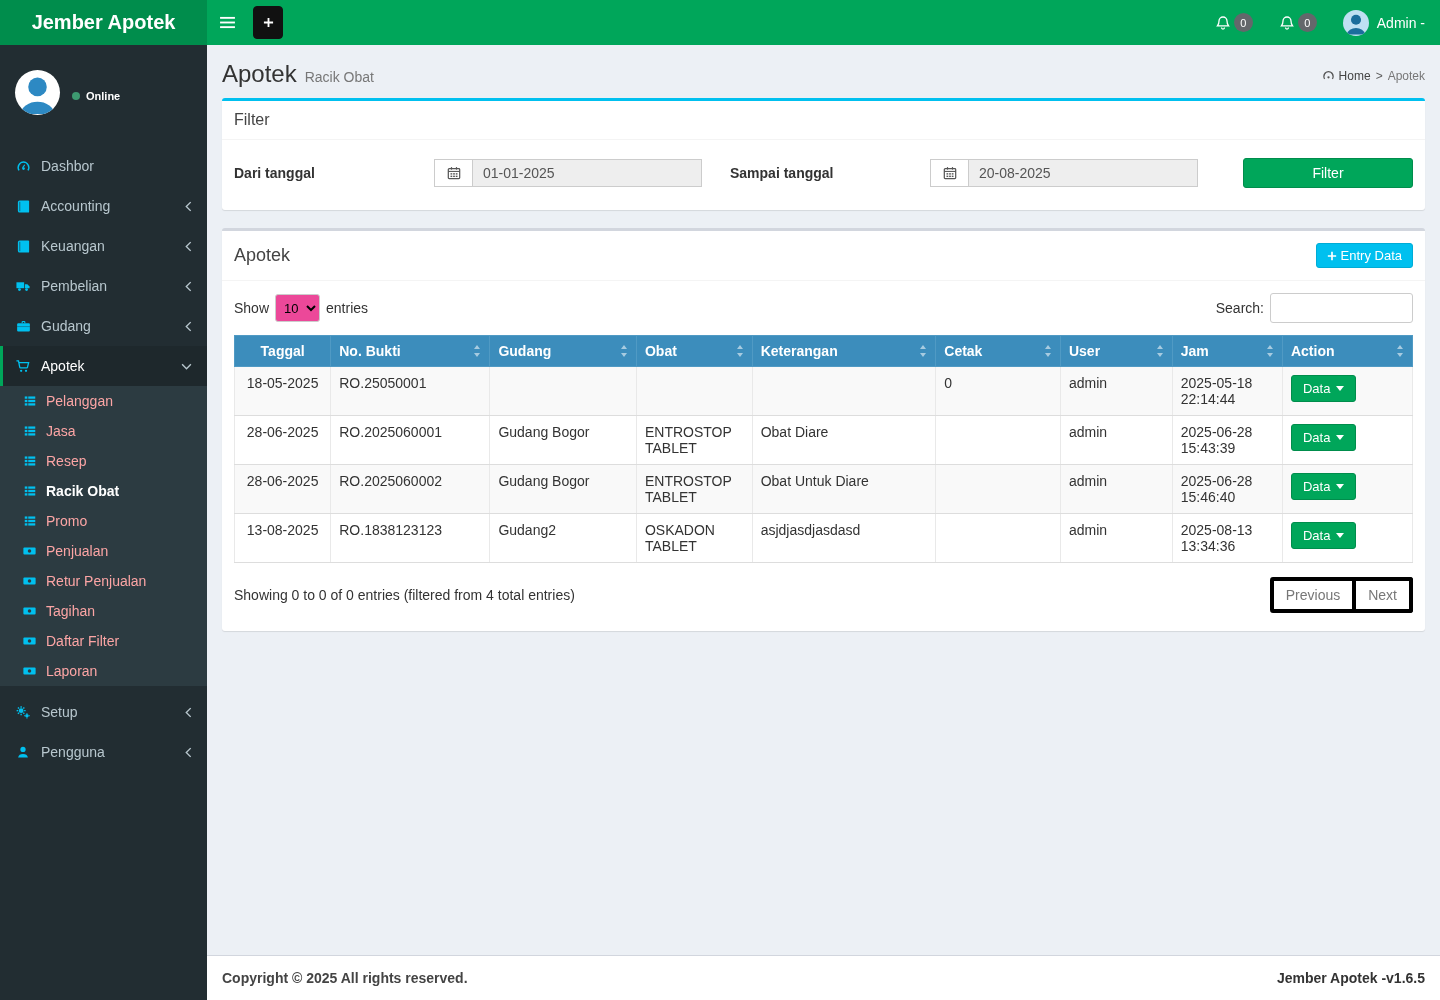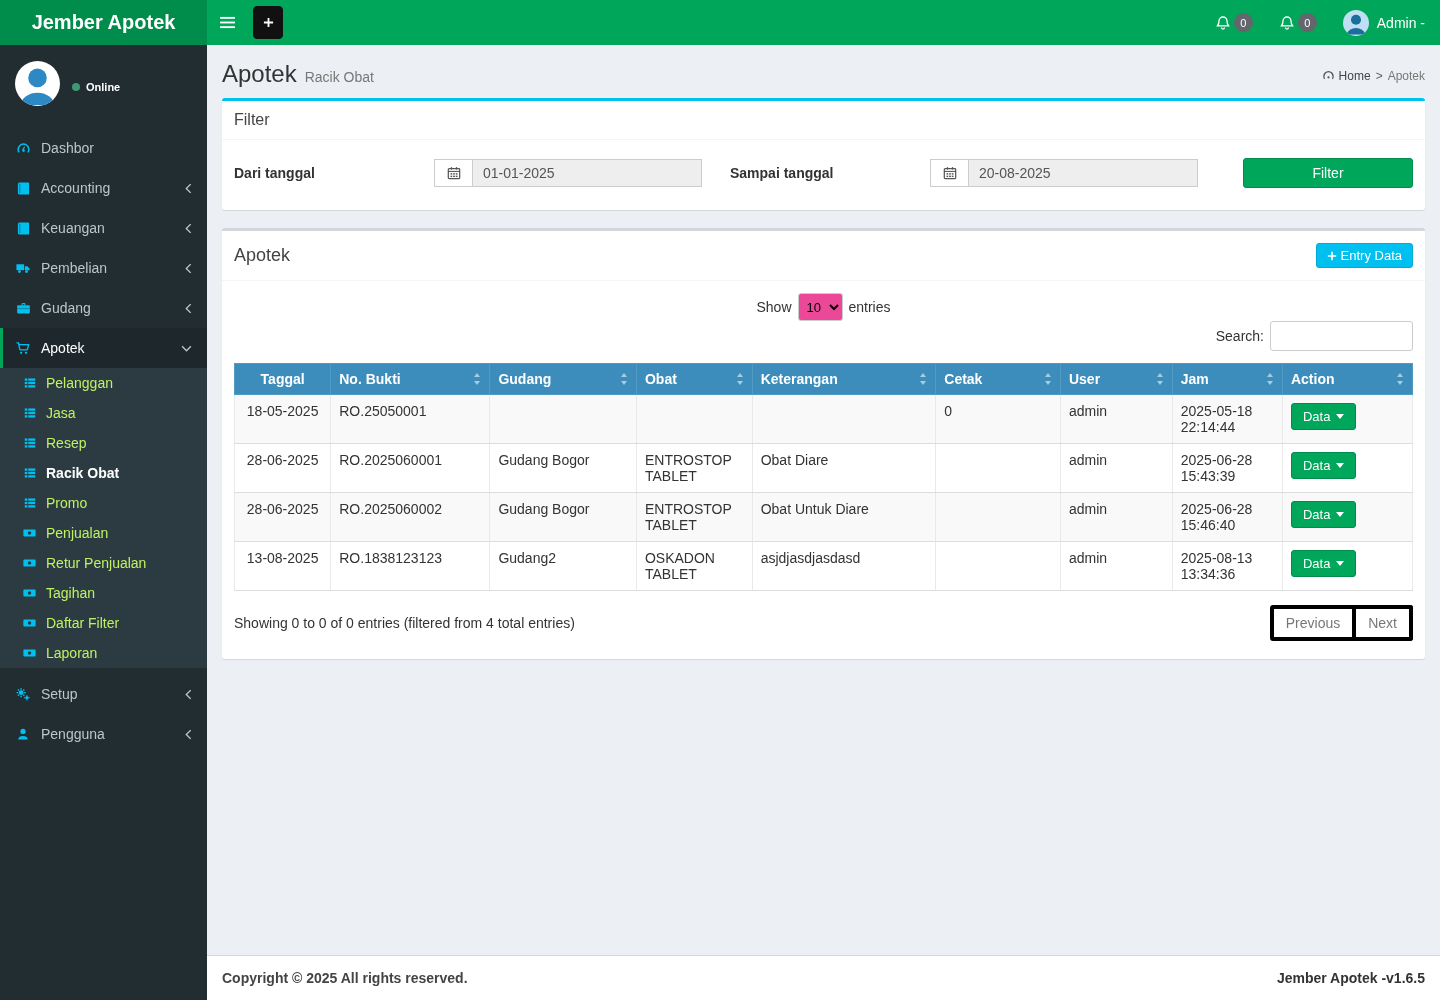--- a/index.html
+++ b/index.html
@@ -16,33 +16,33 @@
                display:flex; align-items:center; justify-content:center; margin-left:5px; cursor:pointer; }
   .navbar-right { margin-left:auto; display:flex; align-items:center; gap:26px; }
   .notif { display:flex; align-items:center; gap:3px; color:#fff; cursor:pointer; }
   .notif-badge { background:#63676b; color:#fff; border-radius:50%; width:19px; height:19px; font-size:11px;
                  display:flex; align-items:center; justify-content:center; }
   .user-menu { display:flex; align-items:center; gap:8px; color:#fff; font-weight:normal; cursor:pointer; }
   .avatar-sm { width:26px; height:26px; border-radius:50%; background:#bfe0f2; overflow:hidden; display:block; }
 
   
   .main-sidebar { position:fixed; top:45px; left:0; bottom:0; width:207px; background:#222d32; z-index:40; }
-  .user-panel { padding:16px 15px; display:flex; gap:12px; }
+  .user-panel { padding:25px 15px; display:flex; gap:12px; }
   .avatar-lg { width:45px; height:45px; border-radius:50%; background:#fff; overflow:hidden; flex:none; }
   .online-line { display:flex; align-items:center; gap:6px; margin-top:6px; }
   .online-dot { width:8px; height:8px; border-radius:50%; background:#3d9970; display:inline-block; }
   .online-text { color:#fff; font-size:11px; font-weight:bold; }
   .sidebar-menu { list-style:none; margin-top:6px; }
   .sidebar-menu > li > a { display:flex; align-items:center; gap:10px; padding:12px 15px 12px 12px;
         color:#b8c7ce; text-decoration:none; border-left:3px solid transparent; cursor:pointer; }
   .sidebar-menu > li.active > a { background:#1e282c; color:#fff; border-left-color:#00a65a; }
   .s-icon { width:16px; display:flex; justify-content:center; color:#00c0ef; flex:none; }
   .chev { margin-left:auto; color:#b8c7ce; display:flex; }
   .submenu { list-style:none; background:#2c3b41; }
-  .submenu li a { display:flex; align-items:center; gap:9px; padding:7px 15px 7px 22px; color:#bef264;
+  .submenu li a { display:flex; align-items:center; gap:9px; padding:7px 15px 7px 22px; color:#fca5a5;
         text-decoration:none; cursor:pointer; }
   .submenu li.active a { color:#fff; font-weight:bold; }
   .submenu .s-icon { width:15px; }
 
   
   .content-wrapper { margin-left:207px; margin-top:45px; height:910px; background:#ecf0f5; }
   .content-header { padding:15px 15px 10px 15px; display:flex; align-items:baseline; }
   .page-title { font-size:24px; font-weight:normal; color:#333; }
   .page-subtitle { font-size:14px; color:#777; margin-left:8px; }
   .breadcrumb { margin-left:auto; font-size:12px; color:#444; display:flex; align-items:center; gap:5px; }
@@ -66,21 +66,21 @@
   .ig-input { flex:1; border:1px solid #ccc; background:#eee; padding:0 10px; font-size:14px; color:#555;
               font-family:inherit; min-width:0; }
   .gap30 { width:28px; }
   .btn-filter { margin-left:auto; width:170px; height:30px; background:#00a65a; border:1px solid #008d4c;
                 color:#fff; border-radius:3px; font-size:14px; cursor:pointer; font-family:inherit; }
 
   
   .btn-entry { margin-left:auto; background:#00c0ef; border:1px solid #00acd6; color:#fff; border-radius:3px;
                padding:4px 10px; font-size:13px; display:flex; align-items:center; gap:4px; cursor:pointer;
                font-family:inherit; }
-  .dt-toolbar { display:flex; align-items:center; padding:12px;flex-direction:column; }
+  .dt-toolbar { display:flex; align-items:center; padding:12px; }
   .dt-length { display:flex; align-items:center; gap:6px; color:#333; }
   .dt-length select { height:28px; border:1px solid #ccc; border-radius:3px; font-family:inherit; font-size:13px;
                       padding:0 4px; background:#ec4899; }
   .dt-search { margin-left:auto; display:flex; align-items:center; gap:6px; }
   .dt-search input { width:143px; height:30px; border:1px solid #ccc; border-radius:3px; padding:0 8px;
                      font-family:inherit; }
 
   table.dt { width:100%; border-collapse:collapse; margin:0; }
   table.dt thead th { background:#3c8dbc; color:#fff; font-weight:bold; text-align:left; padding:7px 8px;
         border:1px solid #509ac4; font-size:14px; }

